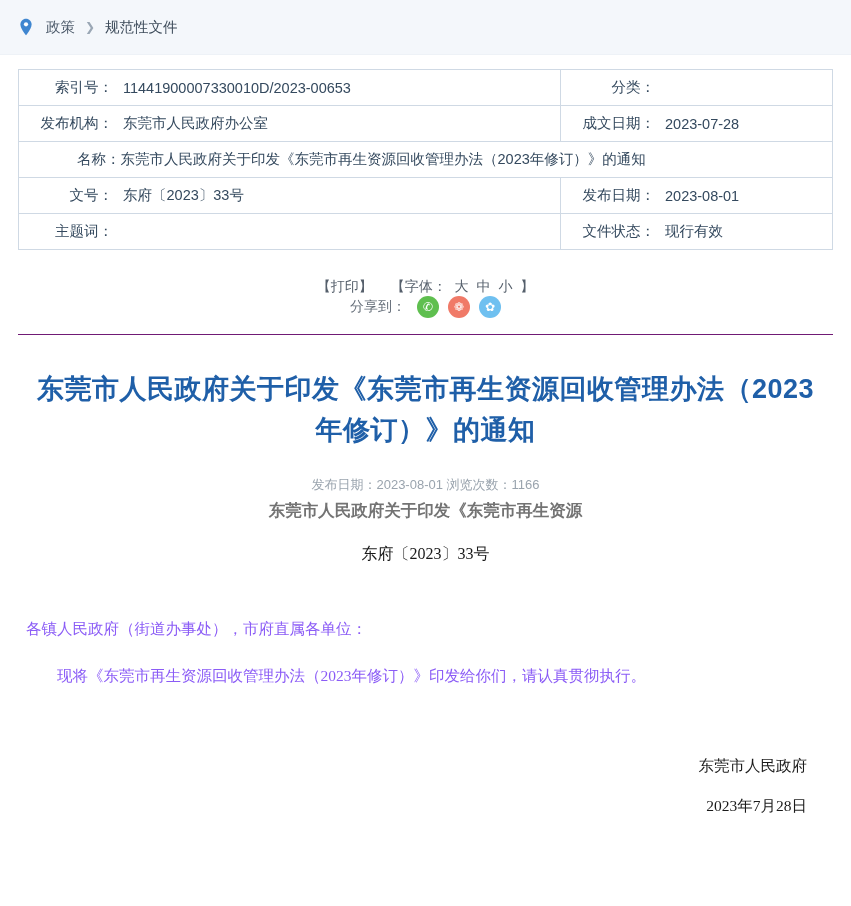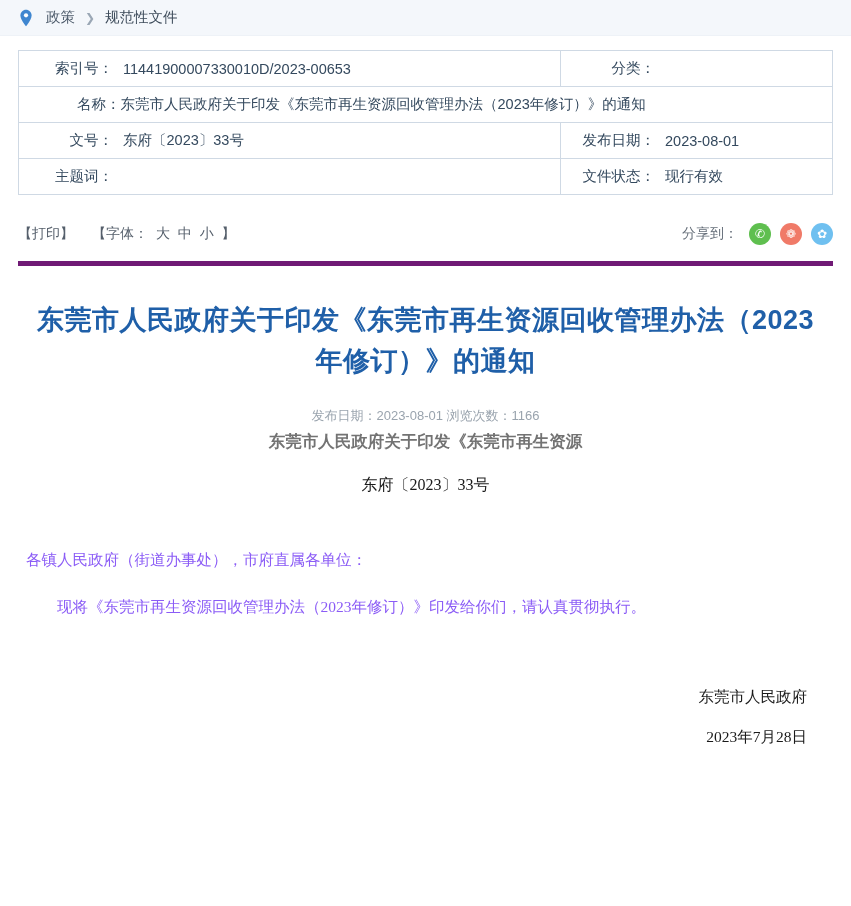--- a/index.html
+++ b/index.html
@@ -8,21 +8,21 @@
     width: 851px;
     min-height: 906px;
     background: #ffffff;
     font-family: "Liberation Sans", "DejaVu Sans", sans-serif;
     color: #333;
     -webkit-font-smoothing: antialiased;
   }
 
   
   .breadcrumb-bar {
-    height: 36px;
+    height: 55px;
     background: #f4f7fb;
     display: flex;
     align-items: center;
     padding: 0 18px;
     font-size: 14.5px;
     color: #4c5a6a;
     border-bottom: 1px solid #eef2f7;
   }
   .pin-icon { width: 16px; height: 18px; margin-right: 12px; display: block; }
   .crumb-link { color: #4c5a6a; text-decoration: none; }
@@ -67,21 +67,22 @@
   
   .util-bar {
     width: 815px;
     margin: 18px auto 0 auto;
     display: flex;
     align-items: center;
     justify-content: space-between;
     padding: 10px 0 16px 0;
     font-size: 14px;
     color: #555f6b;
-    border-bottom: 5px solid #701a75;
+    border-bottom: 1px solid #701a75;
+    flex-direction: column;
   }
   .util-left { display: flex; align-items: center; gap: 14px; }
   .util-left a { color: #555f6b; text-decoration: none; }
   .font-sizes span { margin-left: 4px; }
   .util-right { display: flex; align-items: center; gap: 9px; }
   .share-label { color: #666f7a; margin-right: 2px; }
   .share-btn {
     width: 22px; height: 22px; border-radius: 50%;
     display: inline-flex; align-items: center; justify-content: center;
     color: #fff; font-size: 12px; line-height: 1;
@@ -170,20 +171,34 @@
             <span class="v">11441900007330010D/2023-00653</span>
           </div>
         </td>
         <td>
           <div class="cell-pair">
             <span class="k">分类：</span>
             <span class="v"></span>
           </div>
         </td>
       </tr>
+      <tr>
+        <td class="left-half">
+          <div class="cell-pair">
+            <span class="k">发布机构：</span>
+            <span class="v">东莞市人民政府办公室</span>
+          </div>
+        </td>
+        <td>
+          <div class="cell-pair">
+            <span class="k">成文日期：</span>
+            <span class="v">2023-07-28</span>
+          </div>
+        </td>
+      </tr>
       <tr class="name-row">
         <td colspan="2">
           <div class="name-inner">
             <span class="k">名称：</span>
             <span class="v">东莞市人民政府关于印发《东莞市再生资源回收管理办法（2023年修订）》的通知</span>
           </div>
         </td>
       </tr>
       <tr>
         <td class="left-half">

